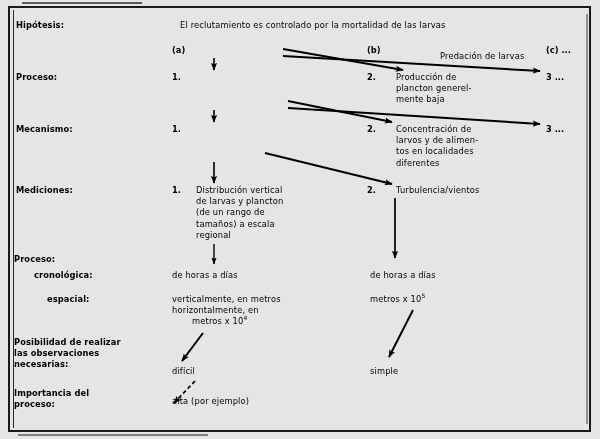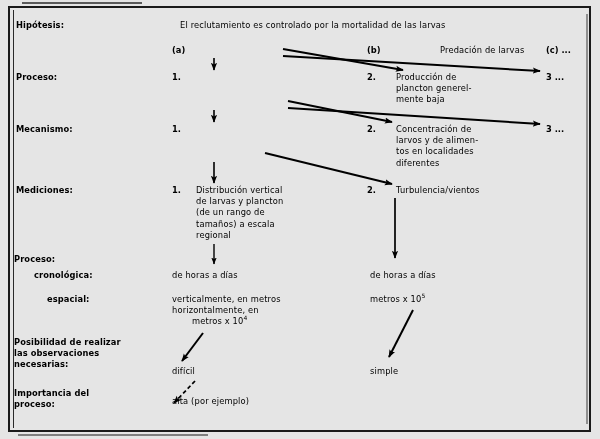--- a/index.html
+++ b/index.html
@@ -147,21 +147,21 @@
   <div class="txt" style="left:172px; top:270px;">de horas a días</div>
 
   <div class="txt" style="left:172px; top:294px;">verticalmente, en metros</div>
   <div class="txt" style="left:172px; top:305px;">horizontalmente, en</div>
   <div class="txt" style="left:192px; top:316px;"><span>metros x 10</span><span class="sup">4</span></div>
 
   <div class="txt" style="left:172px; top:366px;">difícil</div>
   <div class="txt" style="left:172px; top:396px;">alta (por ejemplo)</div>
 
   <div class="num" style="left:367px; top:45px;">(b)</div>
-  <div class="txt" style="left:396px; top:45px;padding-left:44px;">Predación de larvas</div>
+  <div class="txt" style="left:396px; top:51px;padding-left:44px;">Predación de larvas</div>
 
   <div class="num" style="left:367px; top:72px;">2.</div>
   <div class="txt" style="left:396px; top:72px;">Producción de
 plancton generel-
 mente baja</div>
 
   <div class="num" style="left:367px; top:124px;">2.</div>
   <div class="txt" style="left:396px; top:124px;">Concentración de
 larvos y de alimen-
 tos en localidades

